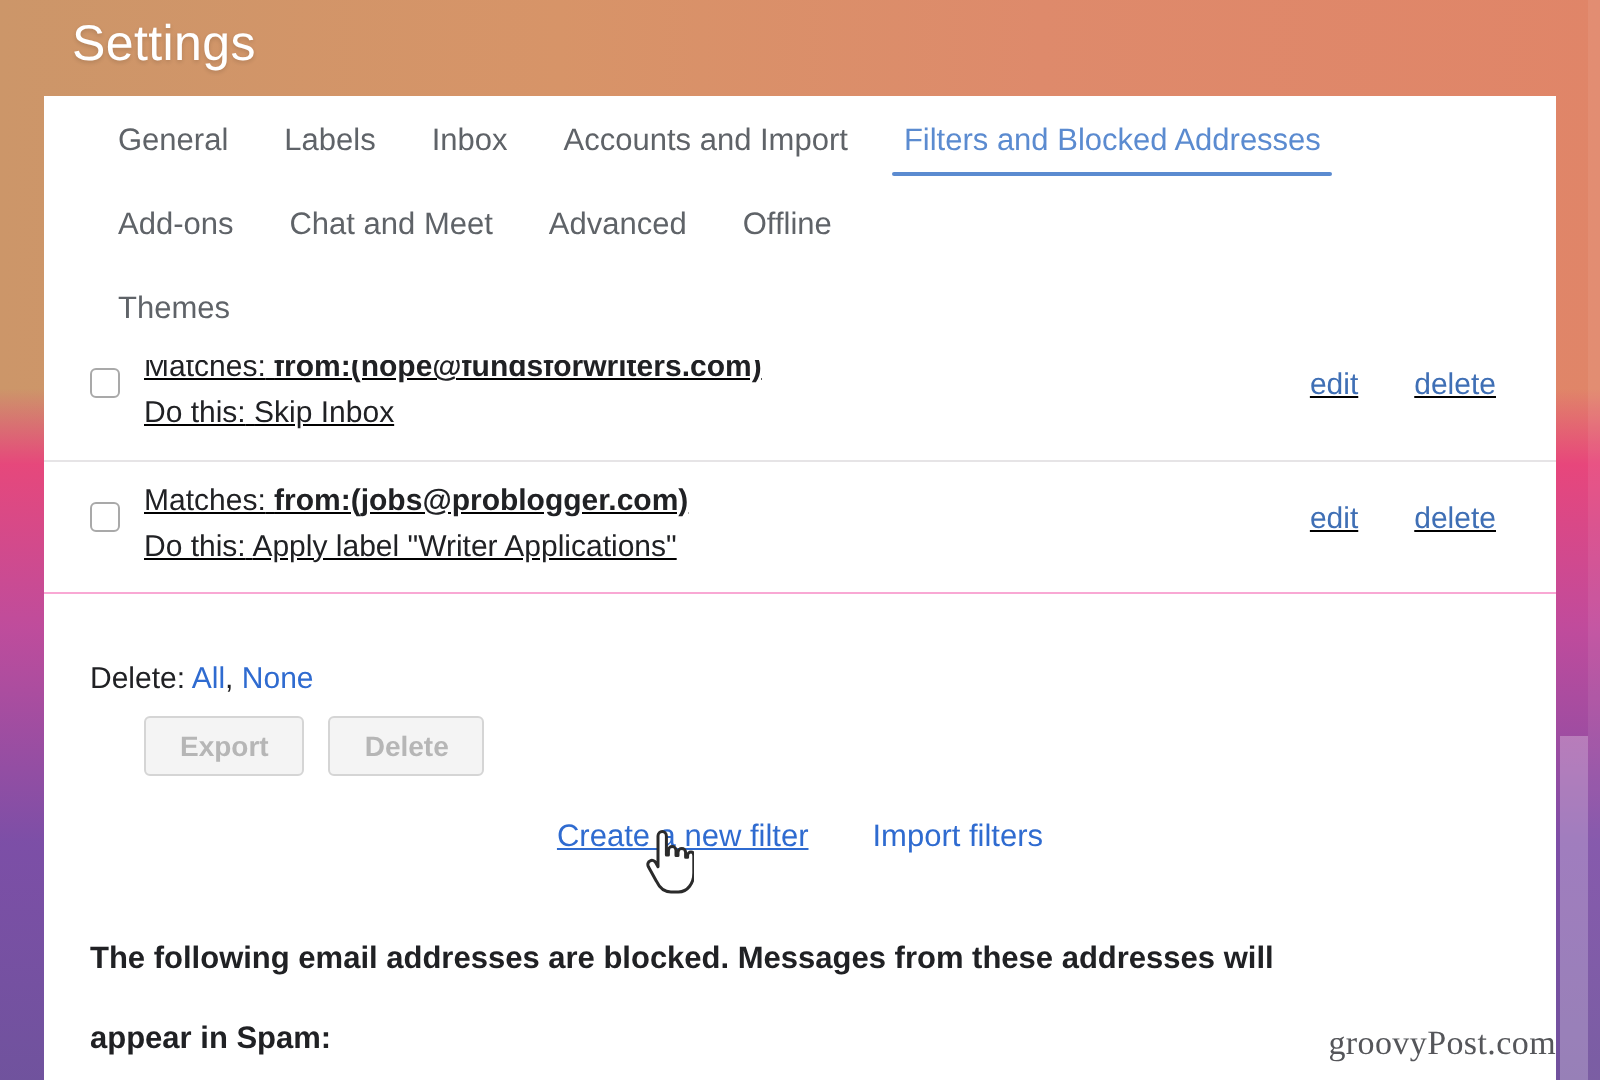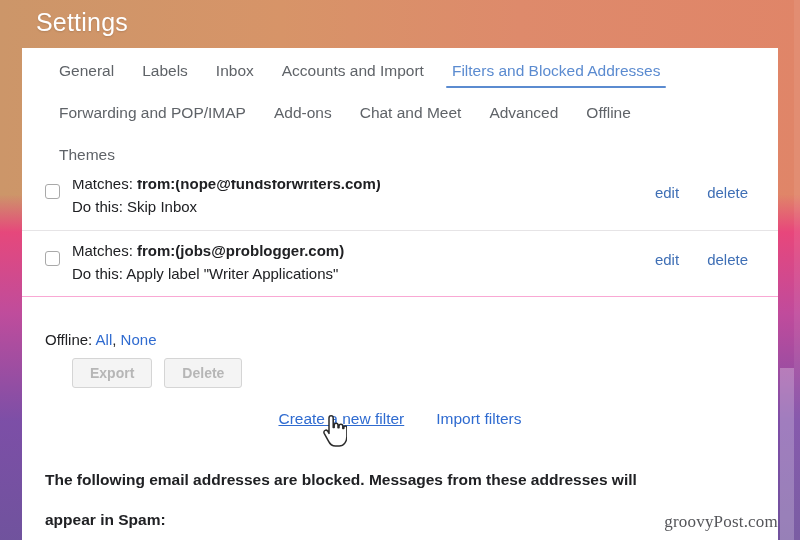--- a/index.html
+++ b/index.html
@@ -118,20 +118,21 @@
     position: relative;
     margin-top: 6px;
     height: 140px;
     overflow: hidden;
   }
   #filters-inner {
     position: absolute;
     top: -16px;
     left: 0;
     right: 0;
+    text-decoration: underline;
   }
   .filter-row {
     display: flex;
     align-items: flex-start;
     padding: 9px 22px 11px 23px;
     border-bottom: 1px solid #e6e4e6;
     background: #ffffff;
   }
   .filter-row:last-child { border-bottom: 1px solid #f9a8d4; }
 
@@ -260,21 +261,20 @@
 
     <div class="tab-row">
       <div class="tab">General</div>
       <div class="tab">Labels</div>
       <div class="tab">Inbox</div>
       <div class="tab">Accounts and Import</div>
       <div class="tab active">Filters and Blocked Addresses</div>
     </div>
 
     <div class="tab-row">
-      <div class="tab">Forwarding and POP/IMAP</div>
       <div class="tab">Add-ons</div>
       <div class="tab">Chat and Meet</div>
       <div class="tab">Advanced</div>
       <div class="tab">Offline</div>
     </div>
 
     <div class="tab-row">
       <div class="tab">Themes</div>
     </div>
 
@@ -316,21 +316,21 @@
         <div class="row-actions">
           <a>edit</a>
           <a>delete</a>
         </div>
       </div>
 
     </div>
   </div>
 
   <div id="select-row">
-    <span>Offline:</span>
+    <span>Delete:</span>
     <a>All</a><span>,</span>
     <a>None</a>
   </div>
 
   <div id="bulk-buttons">
     <button class="btn-disabled">Export</button>
     <button class="btn-disabled">Delete</button>
   </div>
 
   <div id="filter-links">

